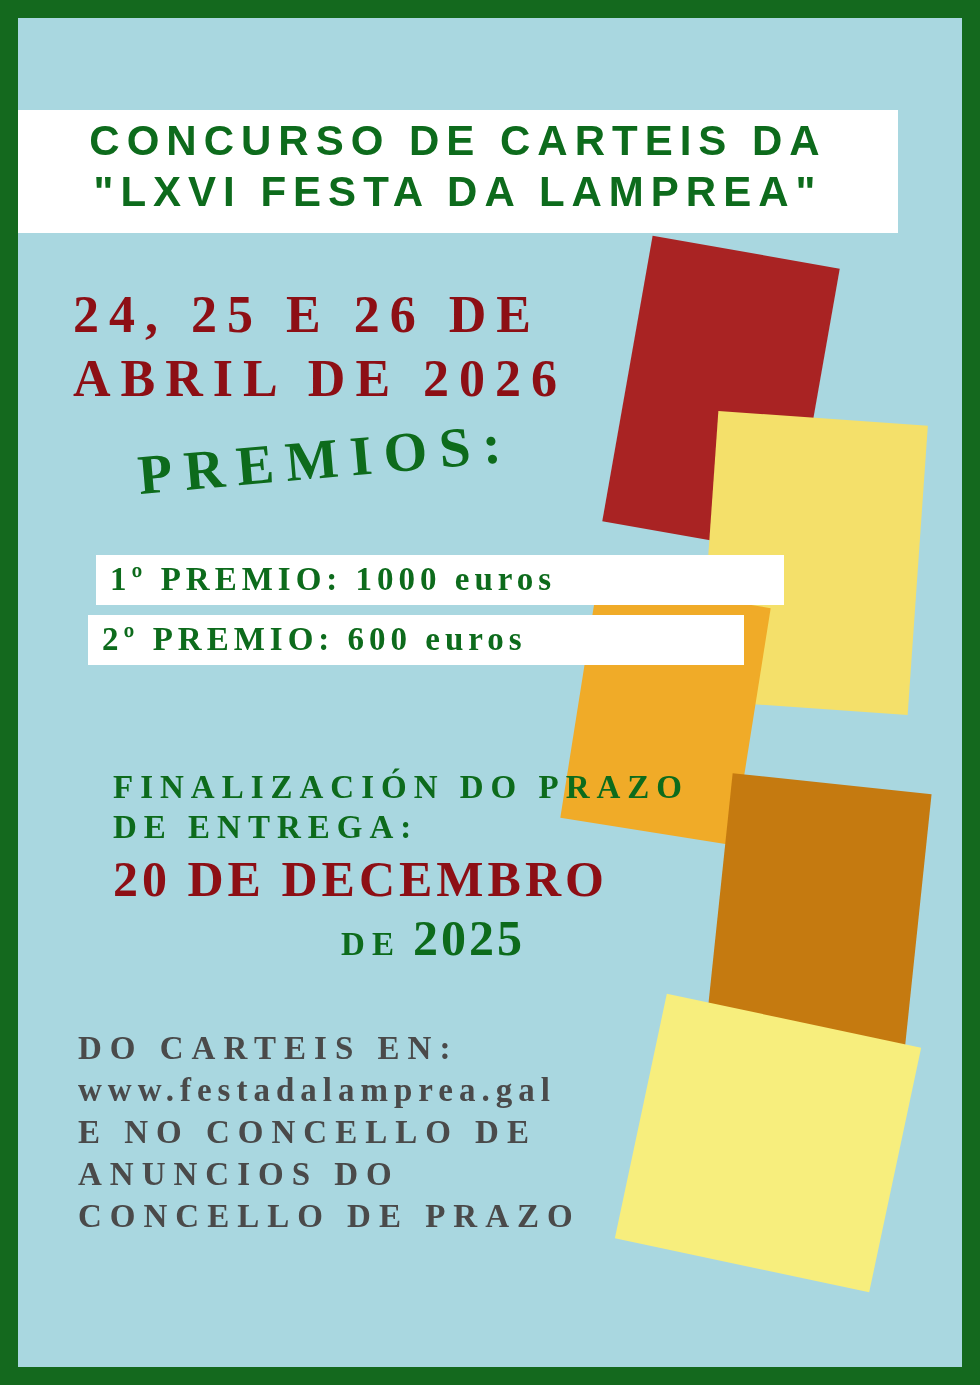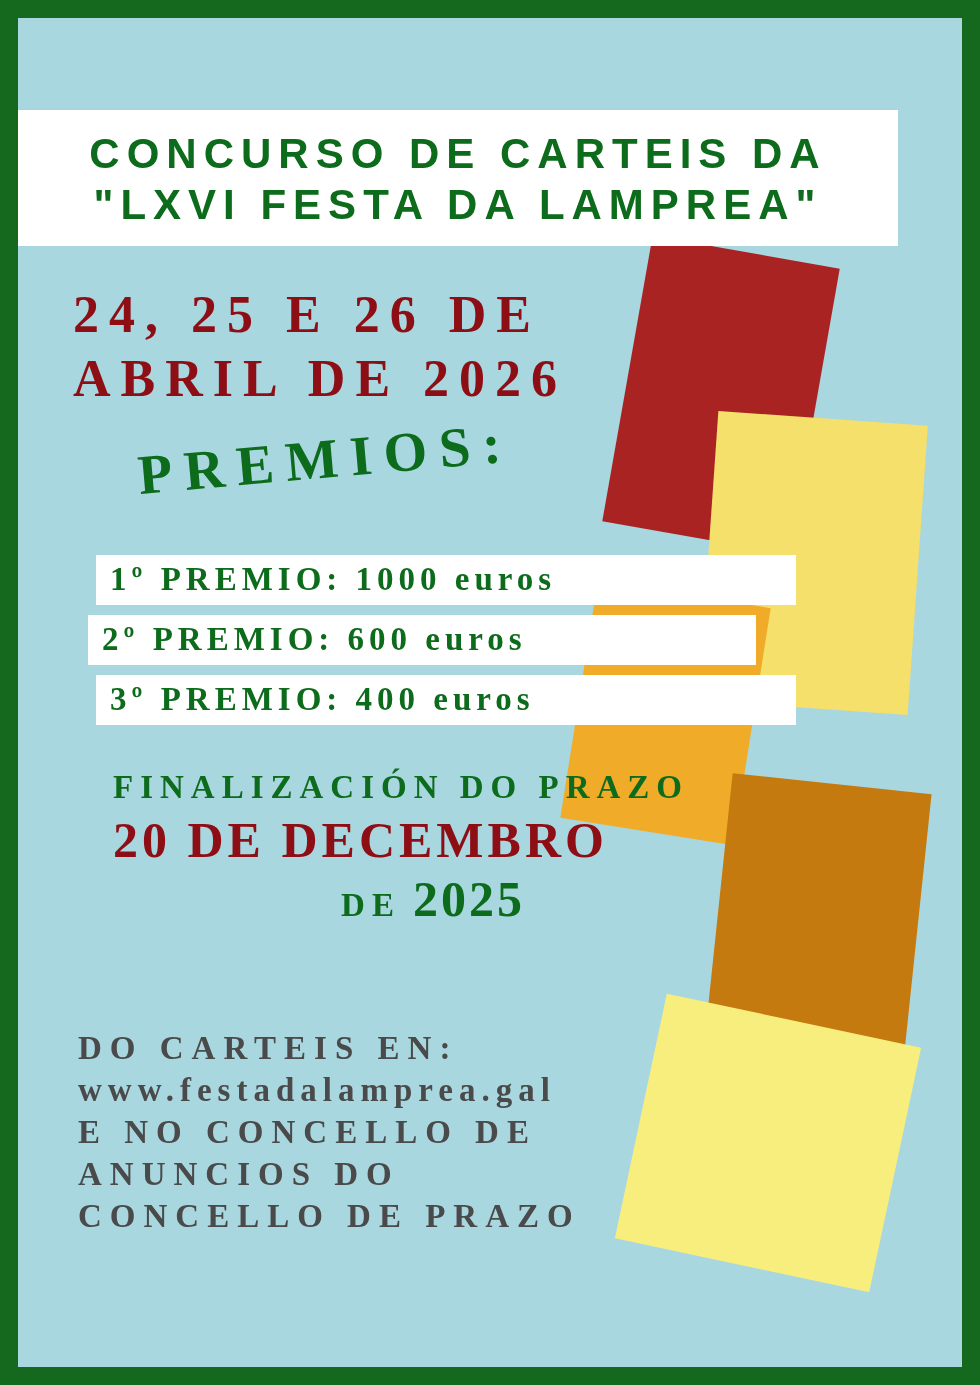--- a/index.html
+++ b/index.html
@@ -81,21 +81,21 @@
     width: 944px;
     height: 1349px;
   }
 
   .title-band {
     position: absolute;
     left: 0px;
     top: 92px;
     width: 880px;
     background: #ffffff;
-    padding: 18px 0 16px 0;
+    padding: 5px 0 16px 0;
   }
   .title-line {
     color: #0d6b1c;
     font-weight: bold;
     font-size: 42px;
     letter-spacing: 7px;
     text-align: center;
     line-height: 1.22;
     white-space: nowrap;
     font-family: "Liberation Sans", sans-serif;
@@ -127,21 +127,21 @@
   }
 
   .prize {
     position: absolute;
     background: #ffffff;
     color: #0d6b1c;
     font-weight: bold;
     font-size: 33px;
     letter-spacing: 5px;
     font-family: "Liberation Serif", serif;
-    padding: 6px 26px 7px 14px;
+    padding: 6px 14px 7px 14px;
     white-space: nowrap;
   }
   .prize-1 { left: 78px; top: 537px; width: 660px; }
   .prize-2 { left: 70px; top: 597px; width: 628px; }
   .prize-3 { left: 78px; top: 657px; width: 660px; }
 
   .deadline {
     position: absolute;
     left: 95px;
     top: 750px;
@@ -216,24 +216,24 @@
 
       <div class="dates">
         <div>24, 25 E 26 DE</div>
         <div>ABRIL DE 2026</div>
       </div>
 
       <div class="premios">PREMIOS:</div>
 
       <div class="prize prize-1">1º PREMIO: 1000 euros</div>
       <div class="prize prize-2">2º PREMIO: 600 euros</div>
-      <div class="prize prize-3">3º PREMIO: 400 euros</div>
 
       <div class="deadline">
         <div class="deadline-line">FINALIZACIÓN DO PRAZO</div>
+        <div class="deadline-line">DE ENTREGA:</div>
         <div class="deadline-big">20 DE DECEMBRO</div>
         <div class="deadline-year">
           <span>DE</span><span class="yr">2025</span>
         </div>
       </div>
 
       <div class="info">
         <div>DO CARTEIS EN:</div>
         <div class="url">www.festadalamprea.gal</div>
         <div>E NO CONCELLO DE</div>

